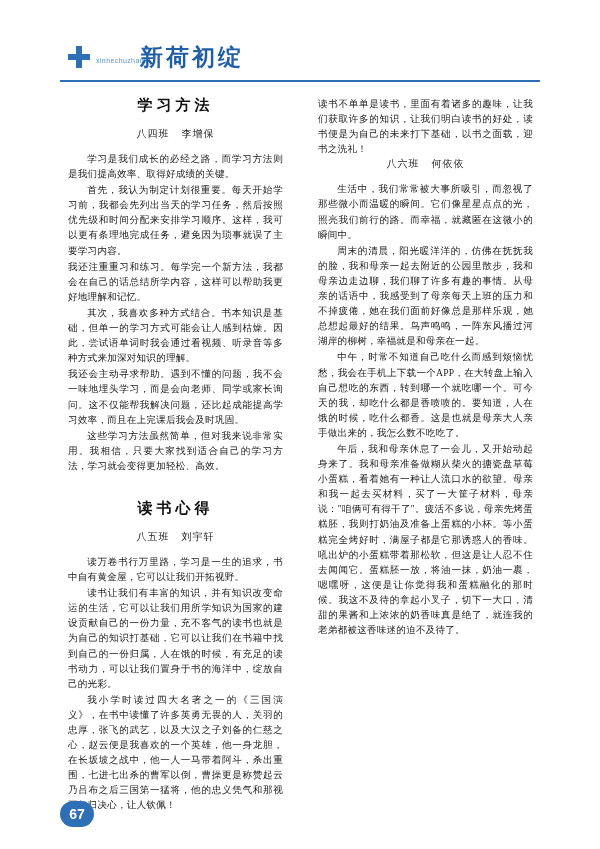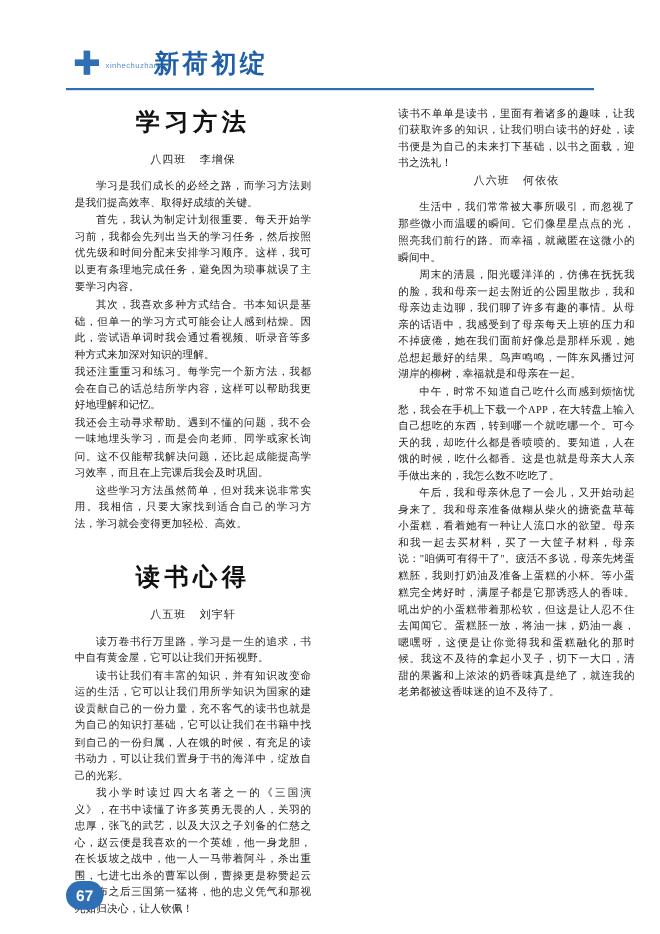--- a/index.html
+++ b/index.html
@@ -80,25 +80,25 @@
     font-family: "DejaVu Serif", serif;
   }
 
   
   .col {
     position: absolute;
     top: 96px;
     width: 215px;
   }
   .col-left { left: 68px; }
-  .col-right { left: 318px; margin-left: 44px; }
+  .col-right { left: 318px; }
 
   .article-title {
     text-align: center;
-    font-size: 22px;
+    font-size: 15px;
     font-weight: bold;
     color: #111111;
     letter-spacing: 4px;
     margin: 0 0 12px 0;
     font-family: "DejaVu Serif", serif;
   }
   .article-title.sub {
     margin-top: 26px;
   }
   .byline {
@@ -158,22 +158,22 @@
 
   <div class="col col-left">
 
     <div>
       <h2 class="article-title">学习方法</h2>
       <div class="byline">
         <span class="cls">八四班</span><span>李增保</span>
       </div>
       <p class="body">学习是我们成长的必经之路，而学习方法则是我们提高效率、取得好成绩的关键。</p>
       <p class="body">首先，我认为制定计划很重要。每天开始学习前，我都会先列出当天的学习任务，然后按照优先级和时间分配来安排学习顺序。这样，我可以更有条理地完成任务，避免因为琐事就误了主要学习内容。</p>
+      <p class="body noindent">我还注重重习和练习。每学完一个新方法，我都会在自己的话总结所学内容，这样可以帮助我更好地理解和记忆。</p>
       <p class="body">其次，我喜欢多种方式结合。书本知识是基础，但单一的学习方式可能会让人感到枯燥。因此，尝试语单词时我会通过看视频、听录音等多种方式来加深对知识的理解。</p>
-      <p class="body noindent">我还注重重习和练习。每学完一个新方法，我都会在自己的话总结所学内容，这样可以帮助我更好地理解和记忆。</p>
       <p class="body noindent">我还会主动寻求帮助。遇到不懂的问题，我不会一味地埋头学习，而是会向老师、同学或家长询问。这不仅能帮我解决问题，还比起成能提高学习效率，而且在上完课后我会及时巩固。</p>
       <p class="body">这些学习方法虽然简单，但对我来说非常实用。我相信，只要大家找到适合自己的学习方法，学习就会变得更加轻松、高效。</p>
     </div>
 
     <div>
       <h2 class="article-title sub">读书心得</h2>
       <div class="byline">
         <span class="cls">八五班</span><span>刘宇轩</span>
       </div>
       <p class="body">读万卷书行万里路，学习是一生的追求，书中自有黄金屋，它可以让我们开拓视野。</p>

